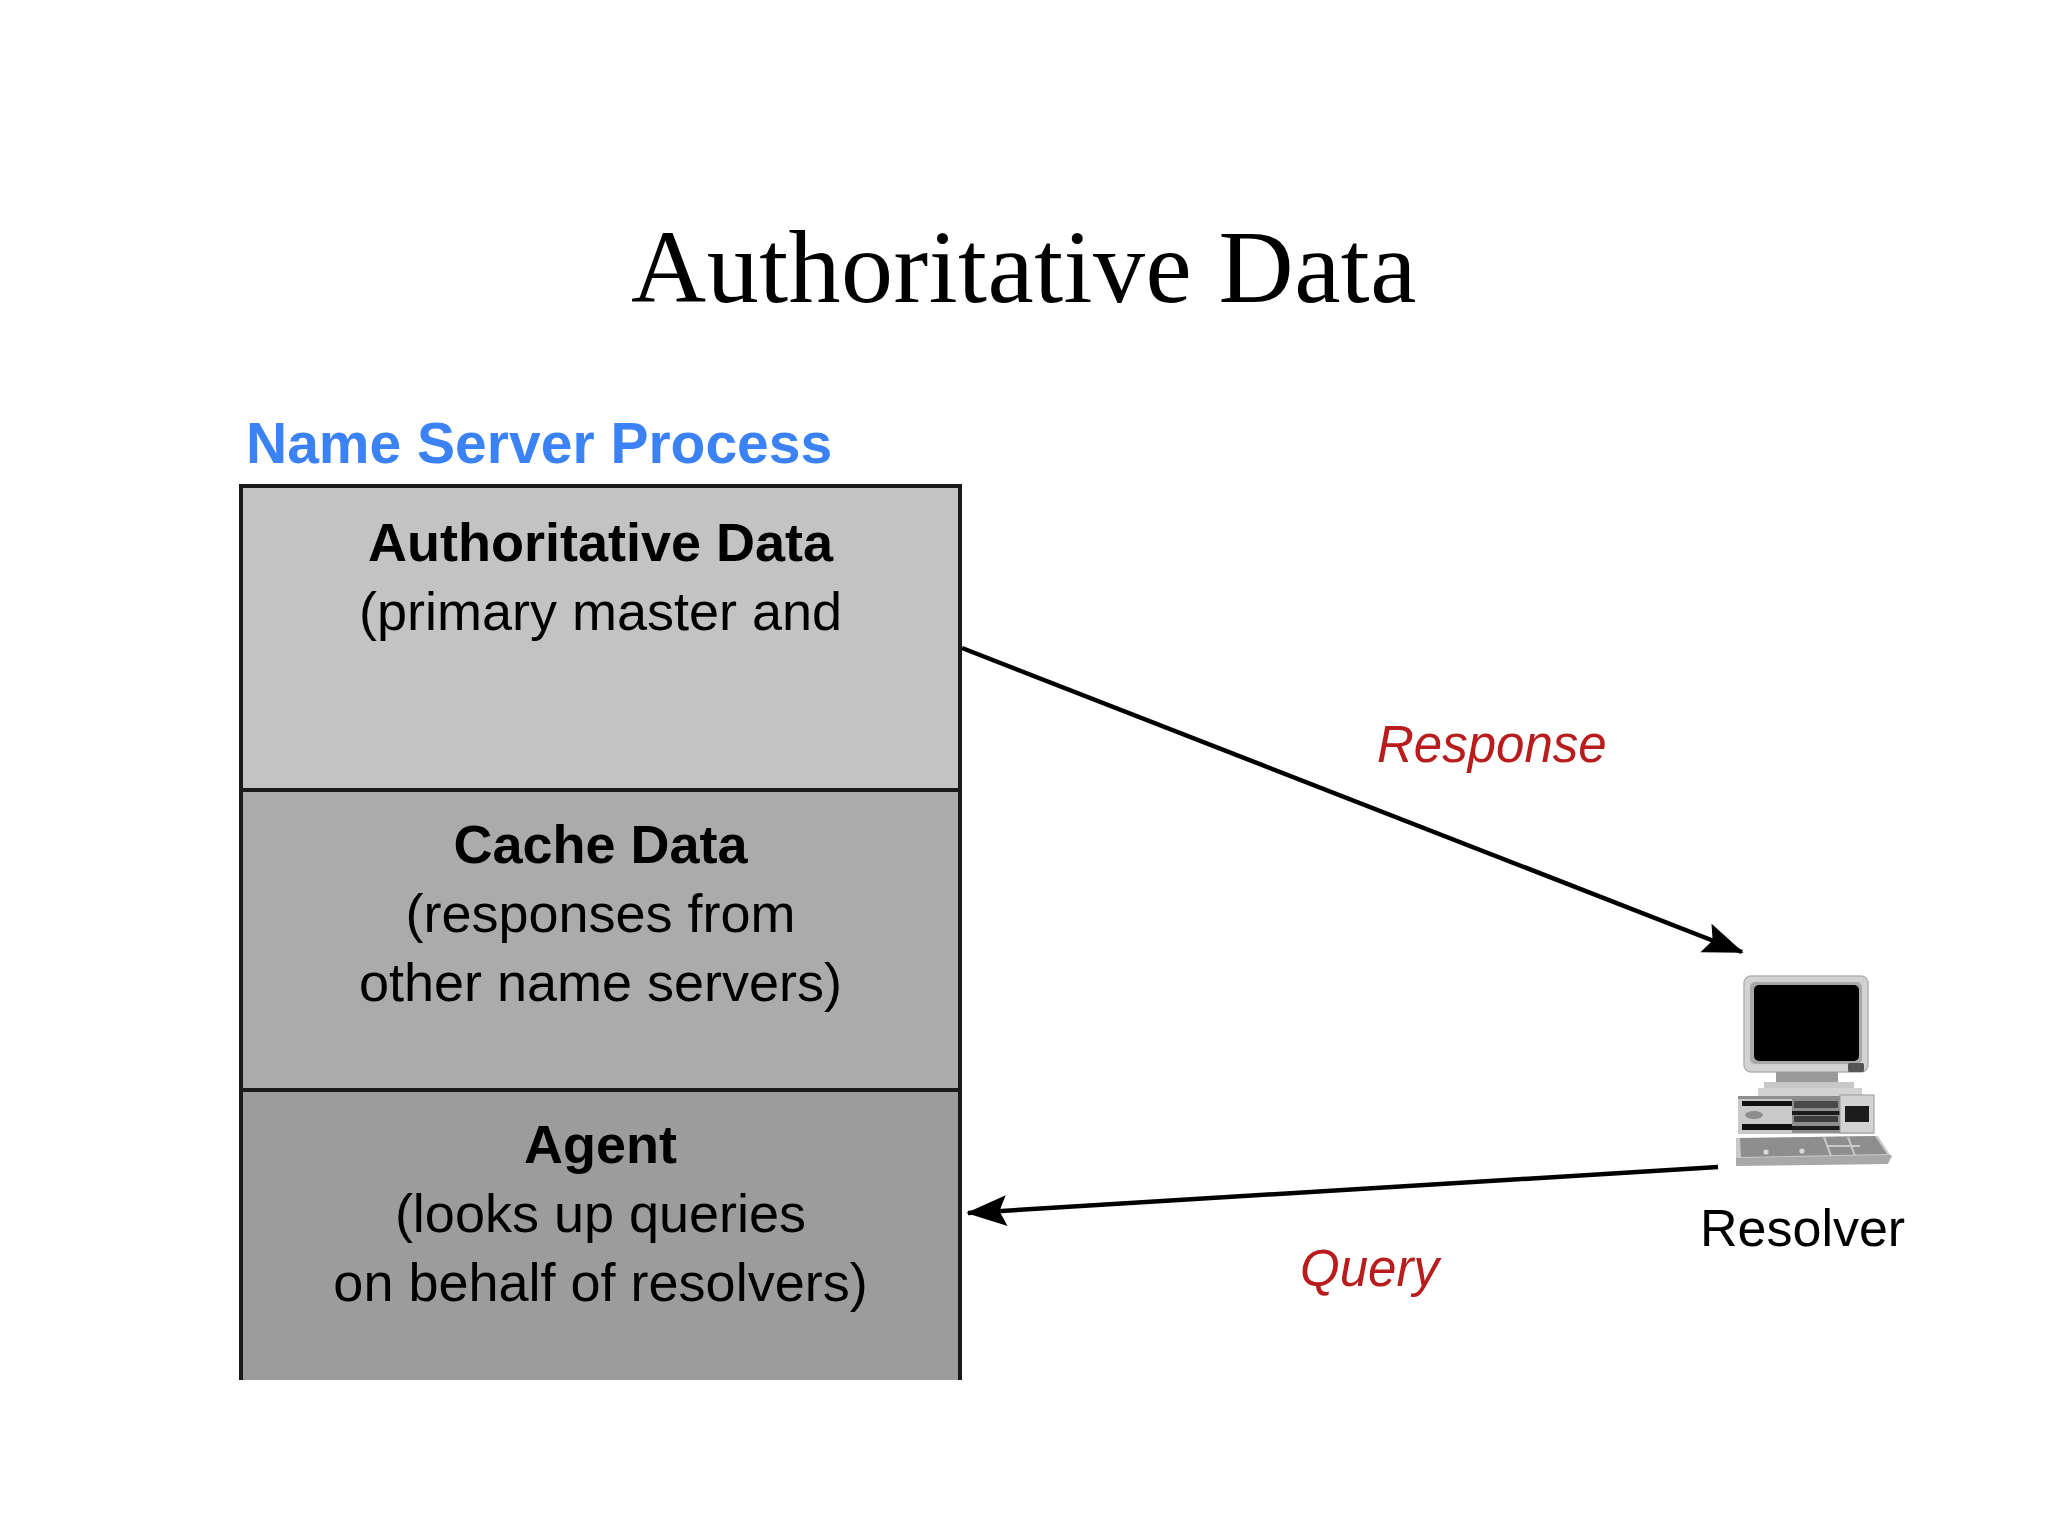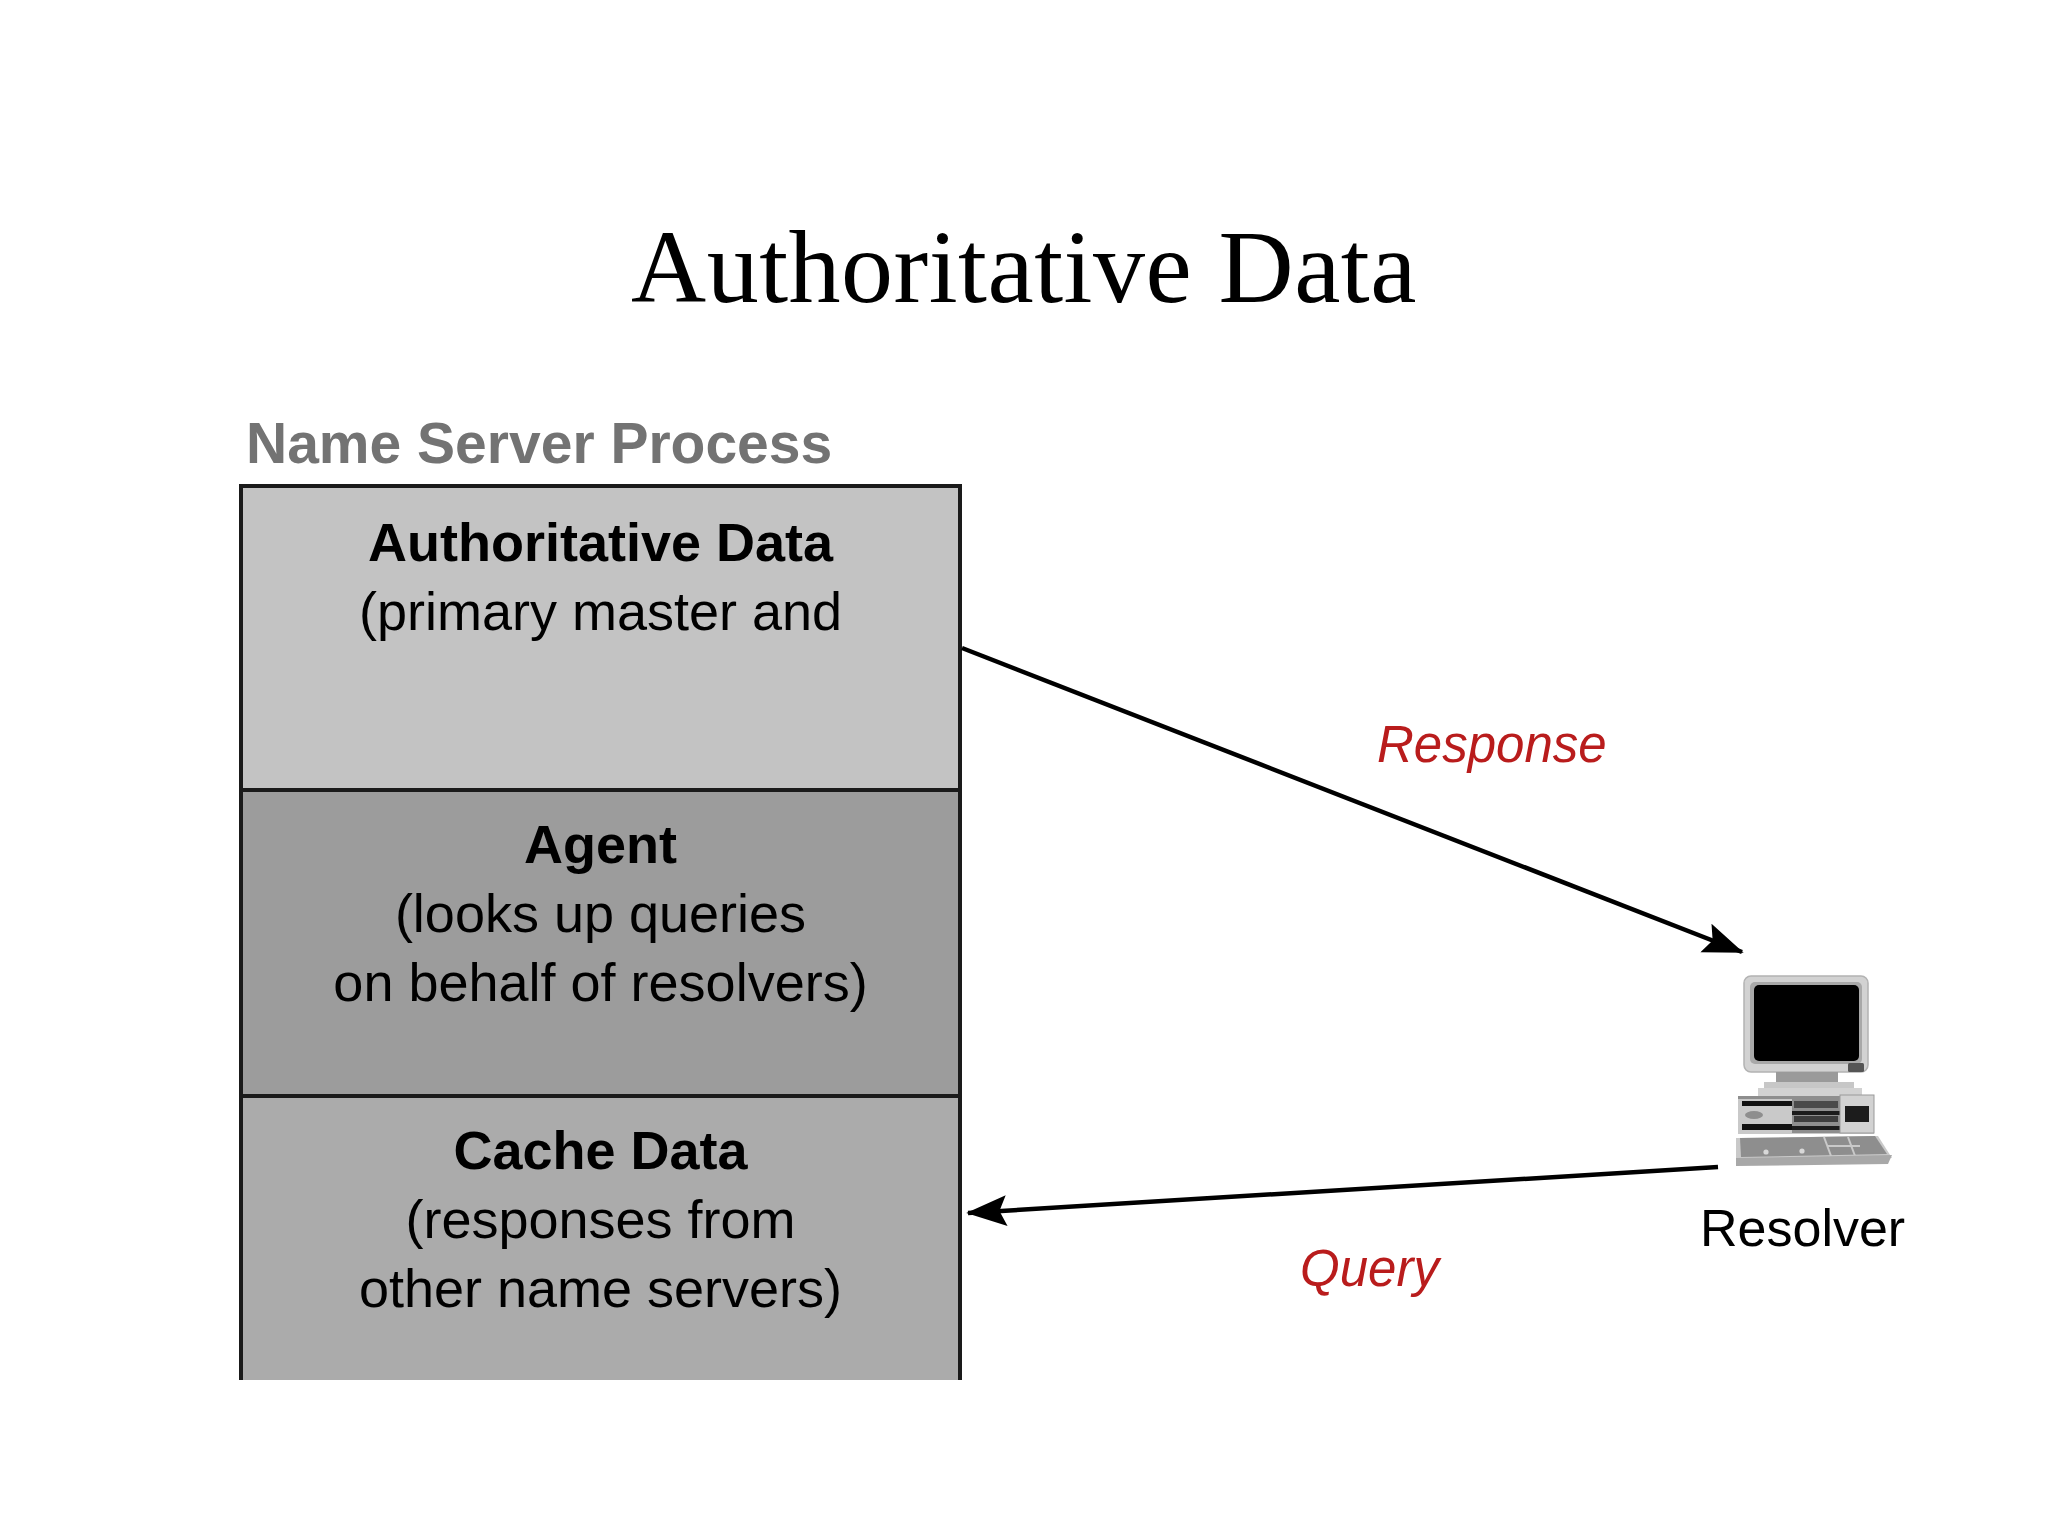--- a/index.html
+++ b/index.html
@@ -34,21 +34,21 @@
 
   
   #ns-caption {
     position: absolute;
     left: 246px;
     top: 415px;
     font-family: "Liberation Sans", sans-serif;
     font-weight: bold;
     font-size: 57px;
     line-height: 1.0;
-    color: #737373;
+    color: #3b82f6;
     white-space: nowrap;
   }
 
   
   #ns-stack {
     position: absolute;
     left: 239px;
     top: 484px;
     width: 723px;
     border: 4px solid #1a1a1a;
@@ -146,30 +146,30 @@
 
   <div id="ns-caption">Name Server Process</div>
 
   <div id="ns-stack">
 
     <div class="ns-box" id="ns-box-auth">
       <div class="ns-heading">Authoritative Data</div>
       <div class="ns-line">(primary master and</div>
     </div>
 
+    <div class="ns-box" id="ns-box-cache">
+      <div class="ns-heading">Cache Data</div>
+      <div class="ns-line">(responses from</div>
+      <div class="ns-line">other name servers)</div>
+    </div>
+
     <div class="ns-box" id="ns-box-agent">
       <div class="ns-heading">Agent</div>
       <div class="ns-line">(looks up queries</div>
       <div class="ns-line">on behalf of resolvers)</div>
-    </div>
-
-    <div class="ns-box" id="ns-box-cache">
-      <div class="ns-heading">Cache Data</div>
-      <div class="ns-line">(responses from</div>
-      <div class="ns-line">other name servers)</div>
     </div>
 
   </div>
 
   <svg id="arrow-layer" viewBox="0 0 2048 1536" width="2048" height="1536">
     <defs>
       <marker id="ah" markerWidth="10" markerHeight="10" refX="8.6" refY="3.4" orient="auto" markerUnits="strokeWidth">
         <path d="M0,0 L9,3.4 L0,6.8 L1.6,3.4 z" fill="#000000"></path>
       </marker>
     </defs>

